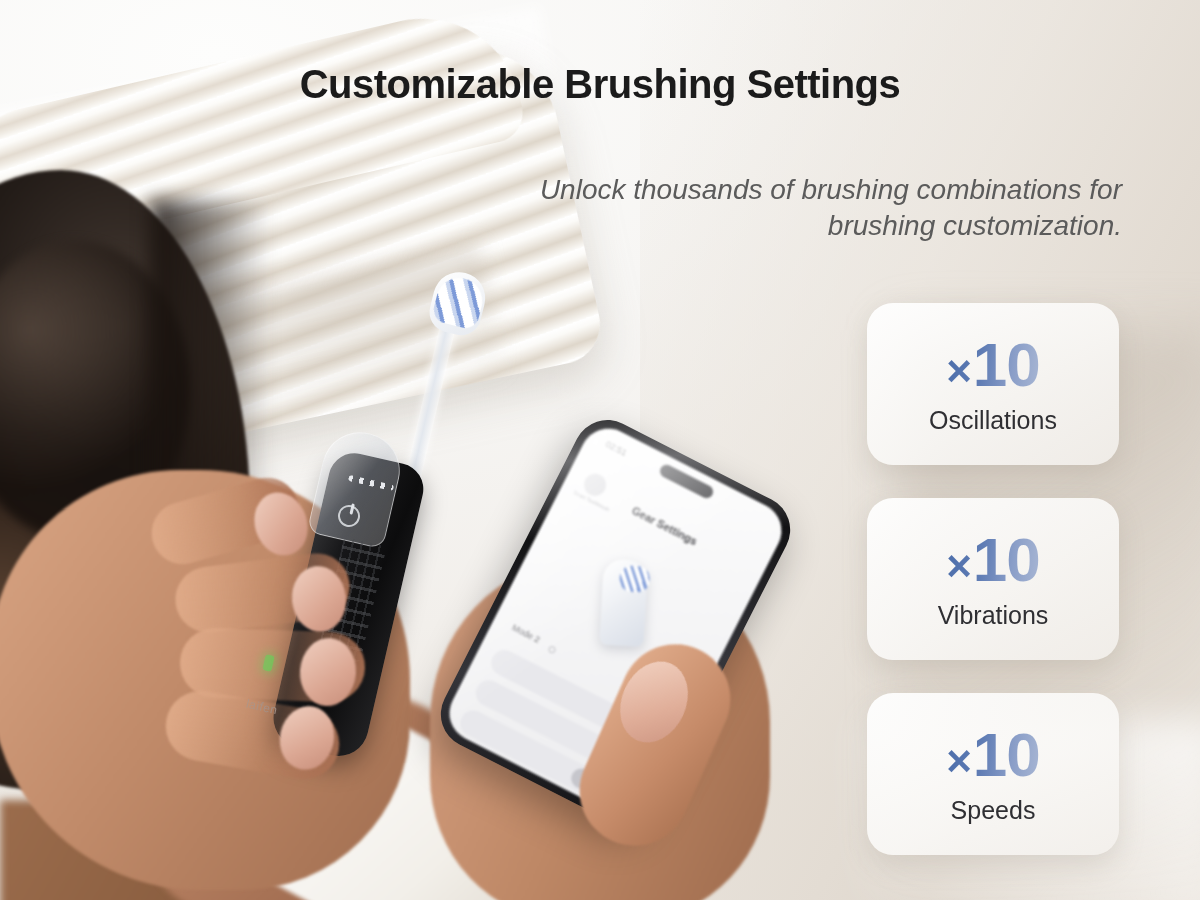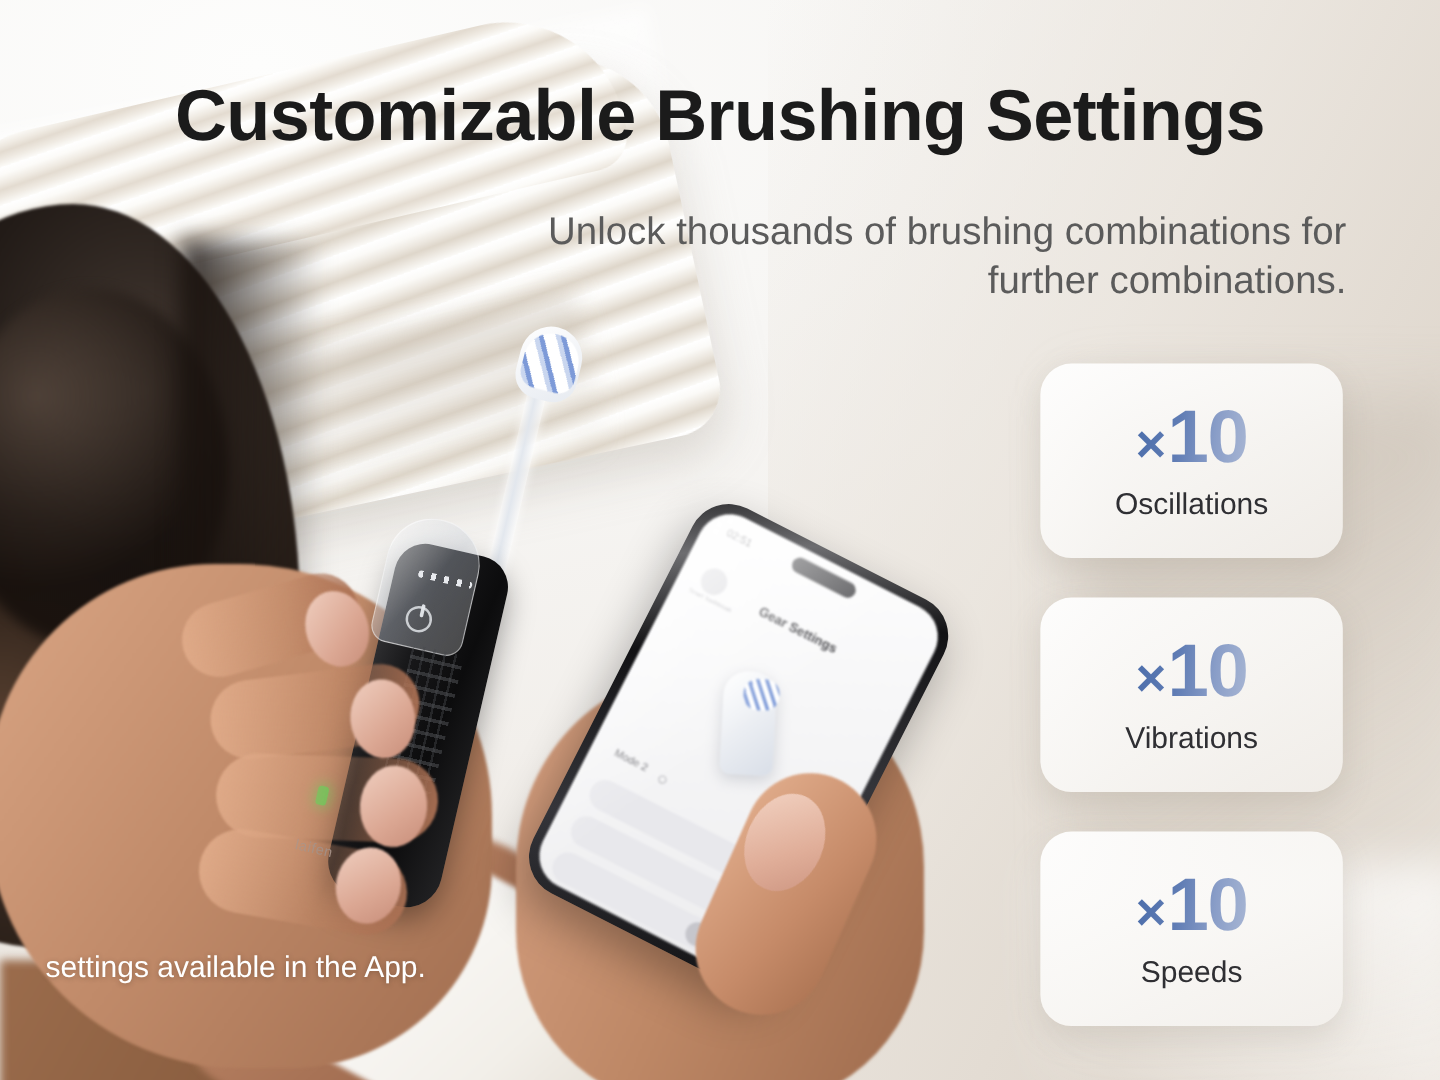--- a/index.html
+++ b/index.html
@@ -316,27 +316,27 @@
     transform:rotate(18deg);
     background:linear-gradient(100deg, rgba(255,255,255,.85), rgba(255,255,255,0) 62%);
     pointer-events:none;
   }
   .phone-blur { filter:blur(1.1px); }
 
   
   .headline {
     position:absolute; left:0; right:0; top:62px;
     text-align:center;
-    font-size:60px; font-weight:bold; letter-spacing:-.5px;
+    font-size:40px; font-weight:bold; letter-spacing:-.5px;
     color:#1b1b1b;
   }
   .subtitle {
     position:absolute; right:78px; top:172px; width:900px;
     text-align:right;
-    font-size:32px; line-height:1.28; color:#5b5b5b;
+    font-size:28px; line-height:1.28; color:#5b5b5b;font-style:italic;
   }
   .footnote {
     position:absolute; left:38px; top:790px; width:430px;
     font-size:25px; line-height:1.28; color:#ffffff;
     text-shadow:0 1px 4px rgba(60,40,25,.35);
   }
 
   
   .cards { position:absolute; left:867px; top:303px; width:252px; }
   .card {
@@ -435,25 +435,24 @@
     <div class="thumb-nail"></div>
 
     <div class="bg-shadow-right"></div>
     <div class="bg-shadow-bottomright"></div>
   </div>
 
   <h1 class="headline">Customizable Brushing Settings</h1>
 
   <div class="subtitle">
     <div>Unlock thousands of brushing combinations for</div>
-    <div>further combinations.</div>
+    <div>brushing customization.</div>
   </div>
 
   <div class="footnote">
-    <div>settings available in the App.</div>
   </div>
 
   <div class="cards">
 
     <div class="card">
       <div class="card-value">
         <span class="times">×</span>
         <span>10</span>
       </div>
       <div class="card-label">Oscillations</div>

